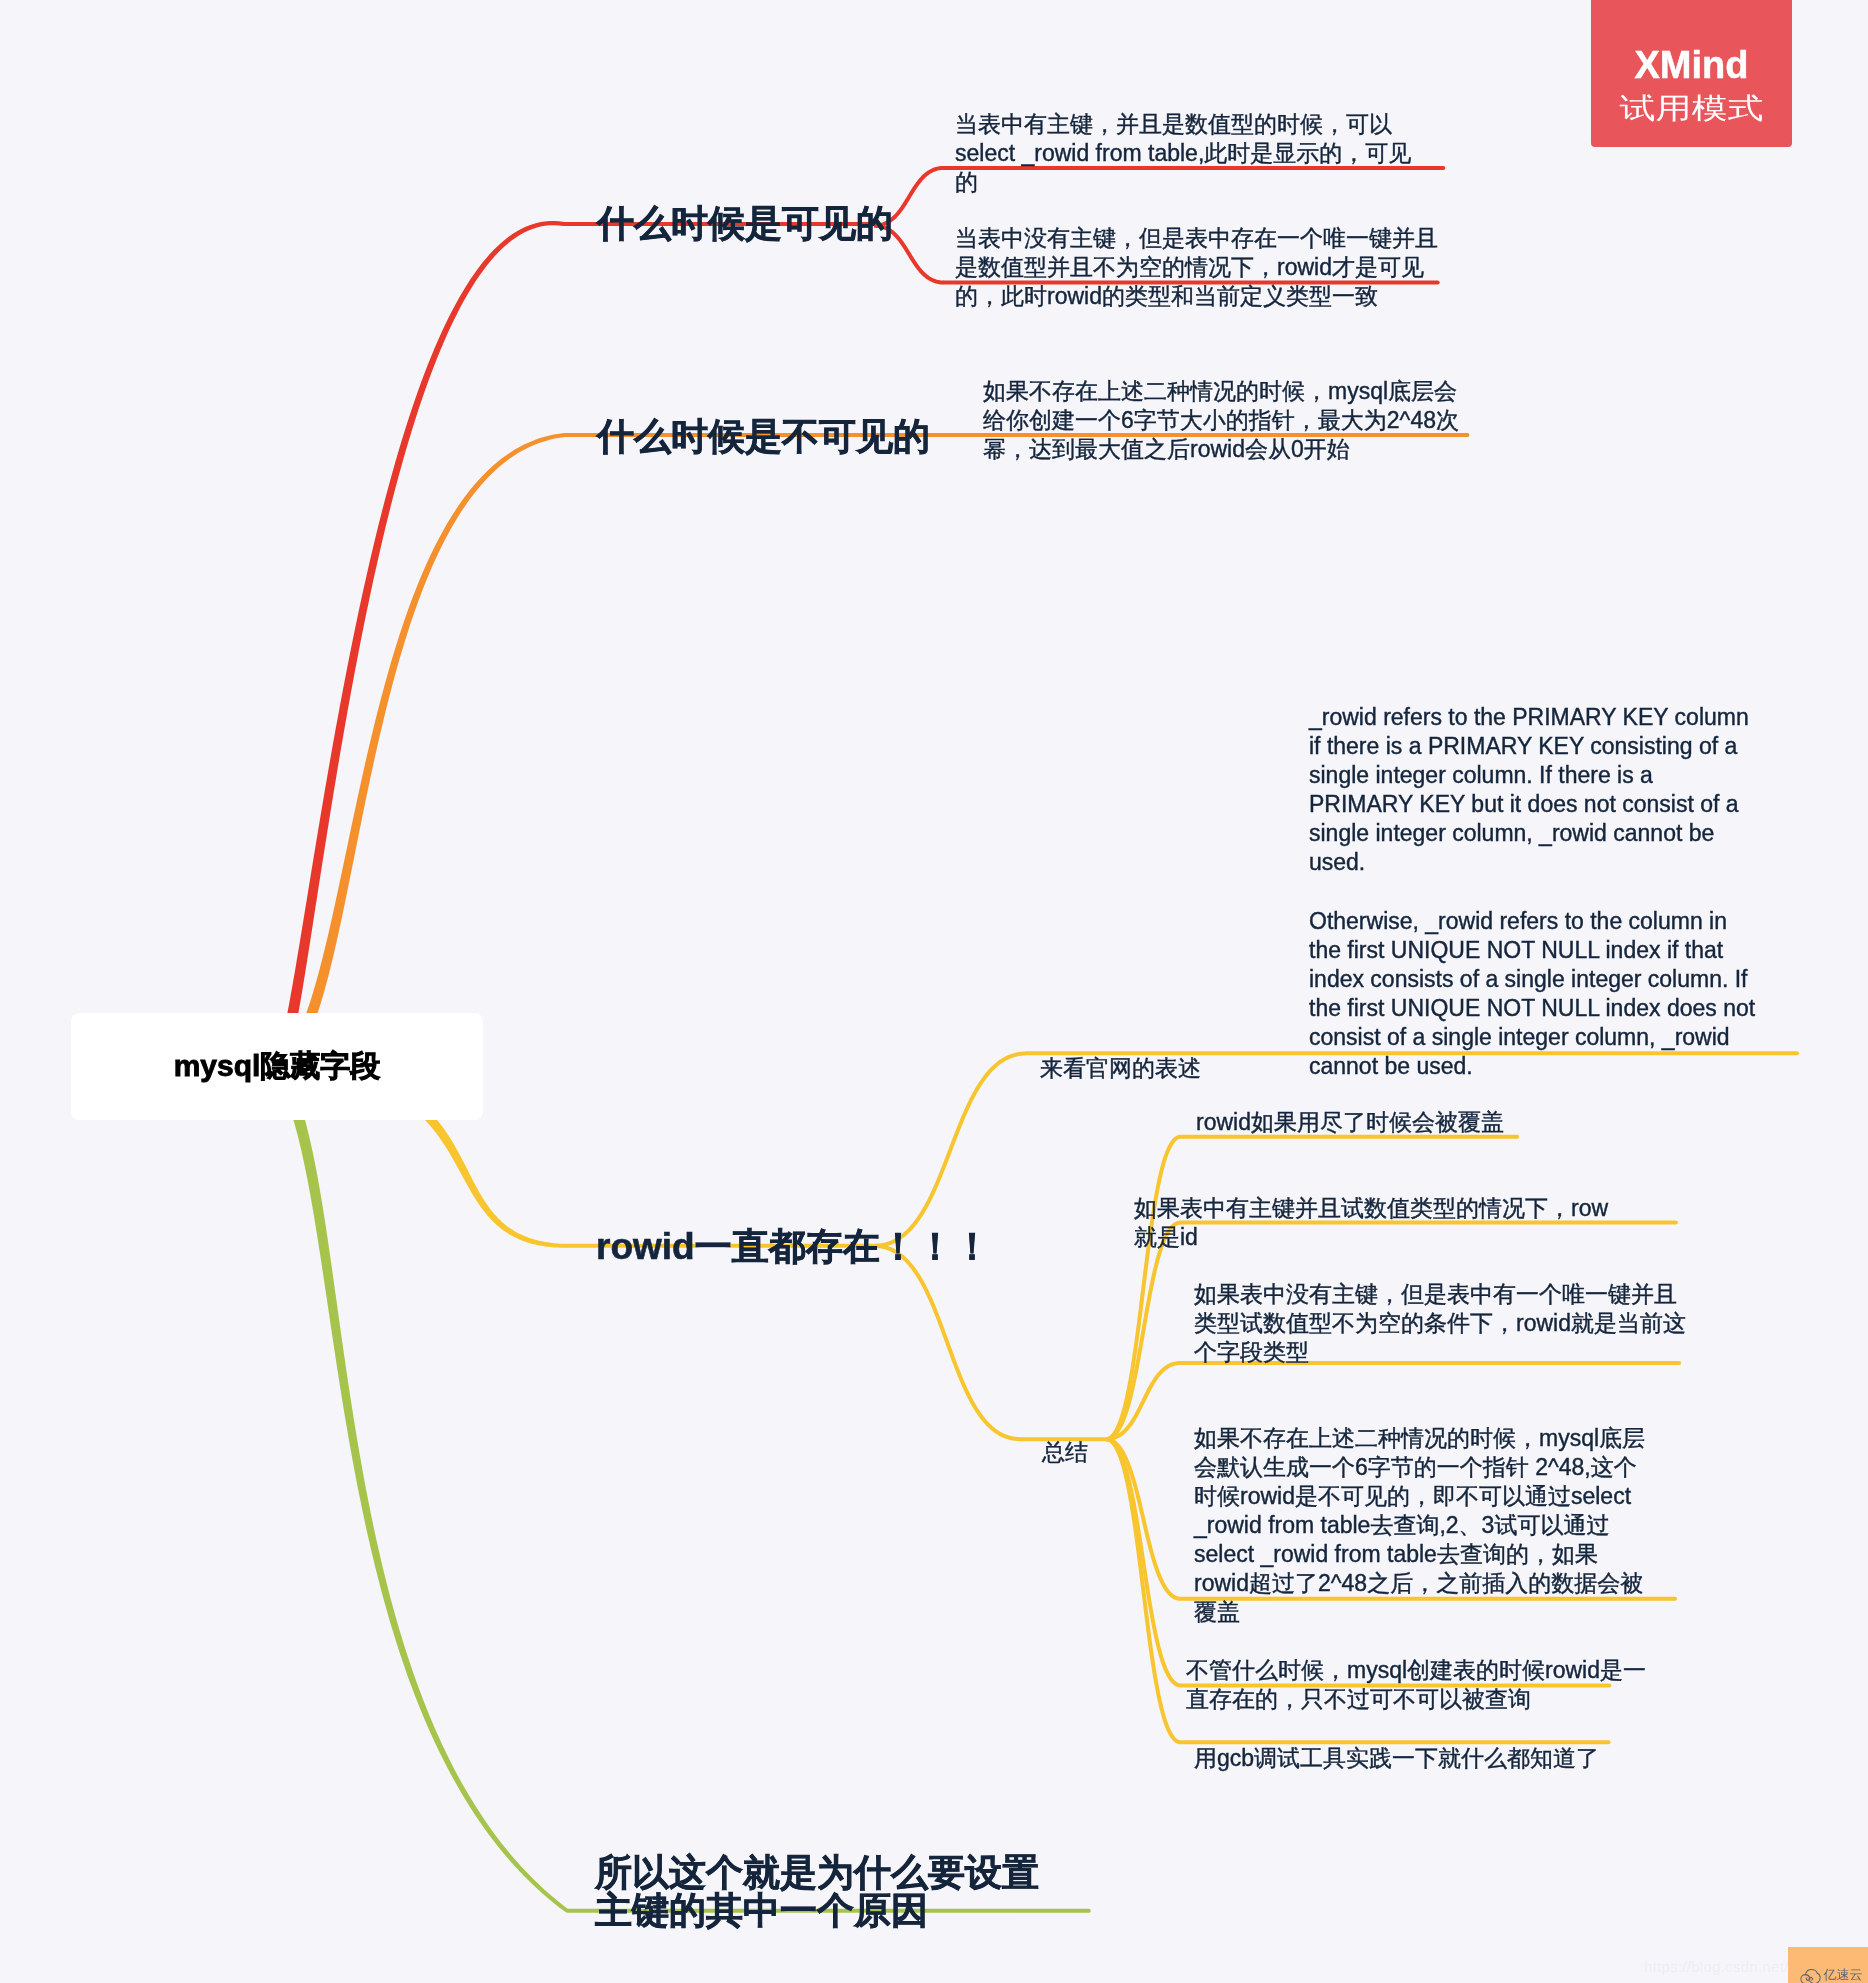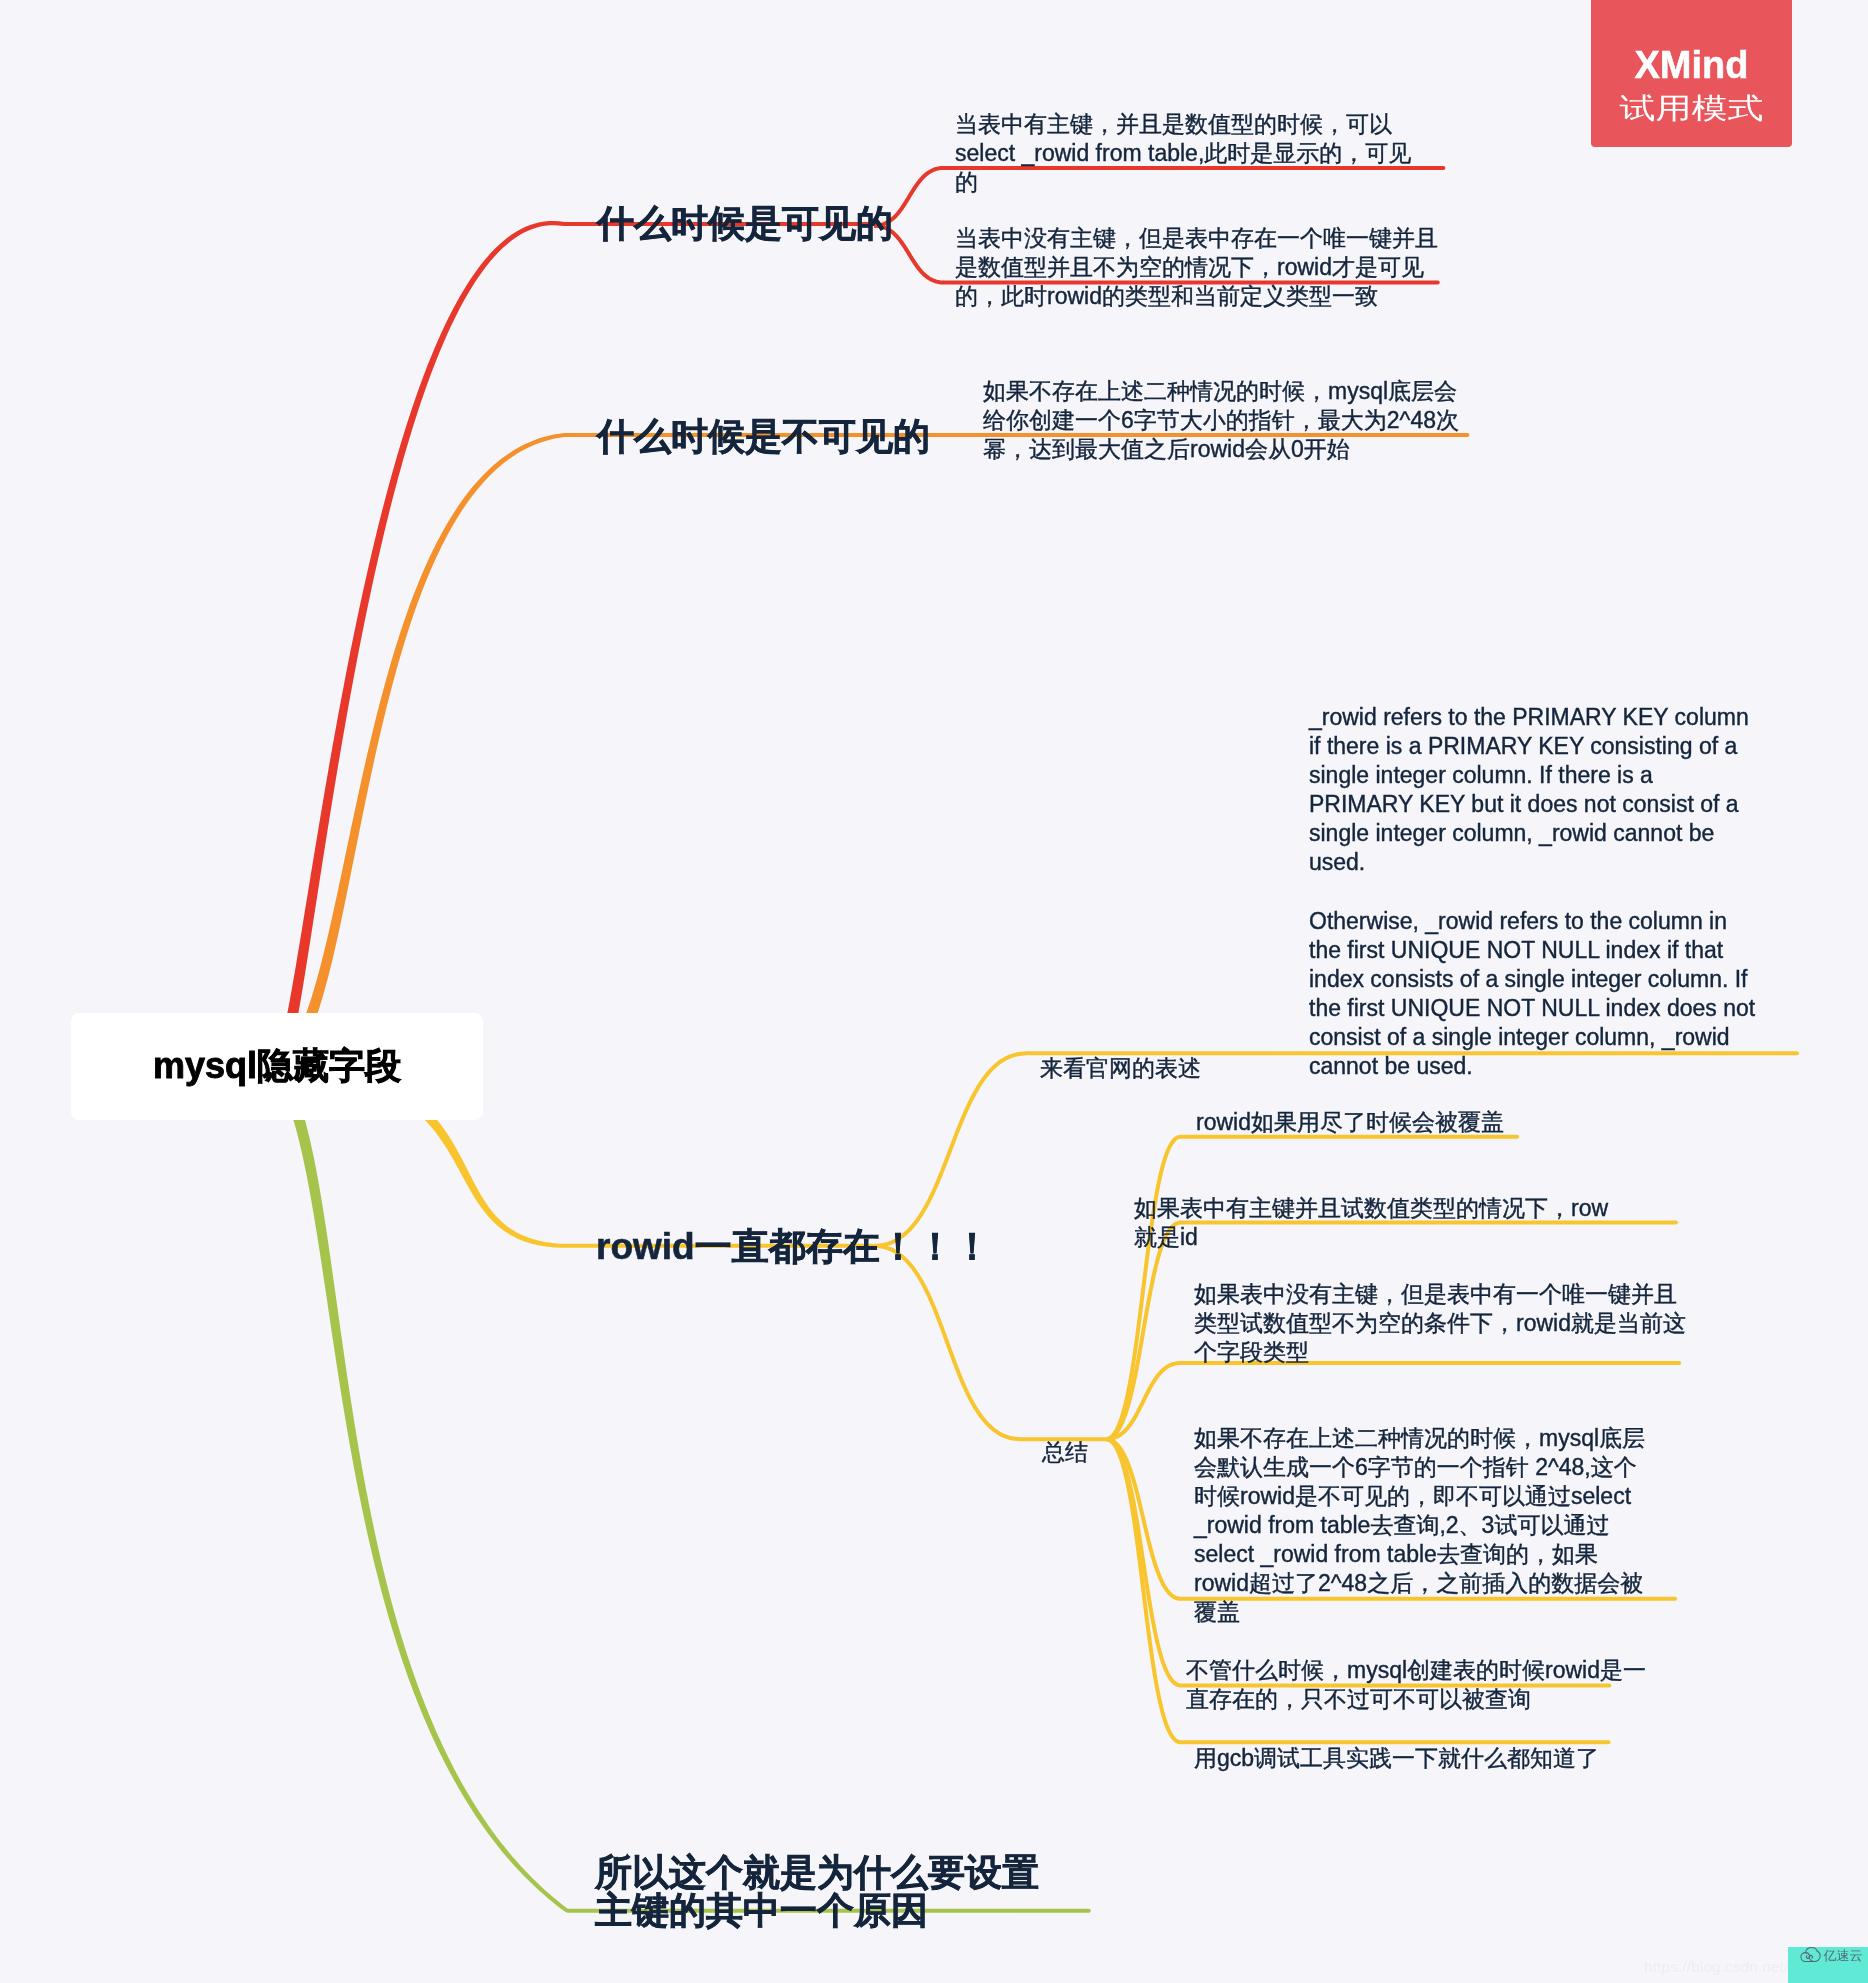--- a/index.html
+++ b/index.html
@@ -6,28 +6,28 @@
   html,body{margin:0;padding:0;}
   body{width:1868px;height:1984px;background:#f5f5fa;overflow:hidden;position:relative;
        font-family:"Liberation Sans",sans-serif;color:#14253c;}
   #stage{position:absolute;left:0;top:0;width:1868px;height:1984px;}
   svg#links{position:absolute;left:0;top:0;width:1868px;height:1984px;}
   .txt{position:absolute;white-space:pre-wrap;overflow-wrap:break-word;margin-top:36px;}
   .body-txt{font-size:23px;line-height:29px;-webkit-text-stroke:0.4px currentColor;}
   .topic1{font-size:37px;line-height:38px;font-weight:700;-webkit-text-stroke:0.6px currentColor;}
   .root-box{position:absolute;left:71px;top:1013px;width:412px;height:107px;background:#ffffff;border-radius:8px;}
   .root-label{position:absolute;left:71px;top:1013px;width:412px;height:107px;display:flex;
-     align-items:center;justify-content:center;font-size:36px;font-weight:700;color:#000;-webkit-text-stroke:0.9px #000;}
+     align-items:center;justify-content:center;font-size:30px;font-weight:700;color:#000;-webkit-text-stroke:0.9px #000;}
   .logo{position:absolute;left:1591px;top:-4.8px;width:201px;height:152px;background:#e8555b;border-radius:4px;
      color:#fff;display:flex;flex-direction:column;align-items:center;justify-content:center;padding-top:27px;box-sizing:border-box;overflow:hidden;}
   .logo .m{font-size:38px;font-weight:700;line-height:1.0;-webkit-text-stroke:0.5px #fff;}
   .logo .s{font-size:36px;font-weight:400;line-height:0.9;transform:scaleY(0.8);margin-top:8px;}
   .wm-url{position:absolute;left:1644px;top:1958px;font-size:15.2px;color:#eceef4;letter-spacing:0.2px;white-space:nowrap;}
-  .wm-brand{position:absolute;right:0;bottom:0;width:80px;height:37px;background:#5eead4;
-     display:flex;align-items:flex-start;}
+  .wm-brand{position:absolute;right:0;bottom:0;width:80px;height:37px;background:#fdba74;
+     display:flex;align-items:flex-end;}
   .wm-brand .ico{margin-left:12px;margin-right:2.4px;display:block;line-height:0;}
   .wm-brand .bt{font-size:13px;color:#5b6472;font-weight:500;letter-spacing:0px;}
 </style>
 </head>
 <body>
 
 <div id="stage">
   <svg id="links" viewBox="0 0 2329 2473" xmlns="http://www.w3.org/2000/svg">
       <path d="M345.00,1337.50L349.14,1336.51L351.94,1334.55L353.81,1332.38L355.25,1330.08L356.50,1327.57L357.66,1324.79L358.78,1321.69L359.89,1318.26L361.00,1314.48L362.11,1310.36L363.23,1305.88L364.37,1301.05L365.52,1295.87L366.70,1290.35L367.89,1284.50L369.10,1278.31L370.34,1271.80L371.60,1264.97L372.88,1257.83L374.18,1250.39L375.51,1242.64L376.87,1234.61L378.25,1226.30L379.66,1217.71L381.09,1208.85L382.55,1199.74L384.04,1190.37L385.55,1180.75L387.10,1170.90L388.67,1160.82L390.28,1150.52L391.91,1140.00L393.57,1129.27L395.27,1118.35L396.99,1107.23L398.75,1095.93L400.54,1084.46L402.36,1072.81L404.22,1061.01L406.11,1049.05L408.03,1036.95L409.99,1024.71L411.98,1012.34L414.01,999.84L416.07,987.23L418.17,974.52L420.31,961.71L422.48,948.80L424.69,935.81L426.94,922.75L429.23,909.62L431.55,896.42L433.92,883.18L436.32,869.89L438.77,856.56L441.25,843.20L443.78,829.82L446.35,816.43L448.96,803.03L451.61,789.63L454.31,776.24L457.05,762.87L459.83,749.52L462.66,736.21L465.53,722.94L468.44,709.71L471.40,696.54L474.41,683.43L477.47,670.40L480.57,657.44L483.71,644.57L486.91,631.80L490.15,619.12L493.44,606.56L496.78,594.11L500.17,581.80L503.61,569.61L507.10,557.56L510.64,545.67L514.23,533.93L517.87,522.35L521.56,510.95L525.31,499.73L529.10,488.70L532.95,477.86L536.86,467.22L540.81,456.80L544.82,446.59L548.89,436.61L553.01,426.87L557.18,417.37L561.41,408.12L565.69,399.13L570.03,390.40L574.42,381.95L578.87,373.78L583.38,365.90L587.94,358.32L592.56,351.04L597.24,344.07L601.97,337.43L606.75,331.11L611.59,325.13L616.49,319.50L621.44,314.21L626.45,309.28L631.51,304.72L636.62,300.53L641.79,296.72L647.01,293.29L652.29,290.25L657.62,287.61L663.01,285.37L668.46,283.54L673.97,282.12L679.54,281.12L685.19,280.54L690.90,280.40L696.70,280.71L702.57,281.46L703.43,276.54L697.19,275.65L691.01,275.24L684.89,275.30L678.84,275.83L672.85,276.82L666.93,278.25L661.08,280.13L655.31,282.43L649.61,285.16L643.99,288.30L638.44,291.84L632.97,295.77L627.57,300.08L622.24,304.77L616.99,309.82L611.81,315.23L606.70,320.98L601.65,327.08L596.68,333.51L591.77,340.26L586.93,347.32L582.15,354.70L577.43,362.37L572.78,370.34L568.19,378.60L563.65,387.13L559.18,395.93L554.77,404.99L550.42,414.31L546.13,423.88L541.89,433.68L537.72,443.72L533.59,453.98L529.53,464.46L525.52,475.14L521.56,486.03L517.66,497.11L513.81,508.37L510.02,519.82L506.28,531.43L502.59,543.21L498.95,555.14L495.36,567.22L491.83,579.44L488.35,591.79L484.91,604.27L481.53,616.86L478.19,629.56L474.90,642.36L471.66,655.26L468.47,668.24L465.33,681.30L462.23,694.43L459.18,707.62L456.17,720.86L453.21,734.16L450.29,747.49L447.42,760.85L444.60,774.24L441.81,787.64L439.07,801.06L436.37,814.47L433.72,827.87L431.10,841.27L428.53,854.63L426.00,867.97L423.51,881.27L421.06,894.53L418.64,907.73L416.27,920.87L413.94,933.94L411.64,946.93L409.38,959.84L407.16,972.66L404.97,985.37L402.83,997.98L400.71,1010.48L398.64,1022.85L396.60,1035.09L394.59,1047.19L392.62,1059.14L390.68,1070.94L388.77,1082.58L386.90,1094.04L385.06,1105.33L383.25,1116.44L381.47,1127.35L379.73,1138.06L378.01,1148.56L376.33,1158.85L374.68,1168.91L373.05,1178.73L371.45,1188.32L369.89,1197.66L368.35,1206.74L366.84,1215.56L365.35,1224.11L363.89,1232.37L362.46,1240.35L361.06,1248.04L359.68,1255.41L358.33,1262.48L357.00,1269.22L355.70,1275.64L354.43,1281.71L353.17,1287.44L351.95,1292.81L350.75,1297.81L349.58,1302.44L348.43,1306.67L347.32,1310.50L346.24,1313.91L345.20,1316.87L344.21,1319.37L343.30,1321.37L342.52,1322.80L341.97,1323.59L341.88,1323.65L342.75,1323.03L345.00,1322.50Z" fill="#e8382c"></path>
       <rect x="701.0" y="276.5" width="391.0" height="5.0" rx="2.5" fill="#e8382c"></rect>

